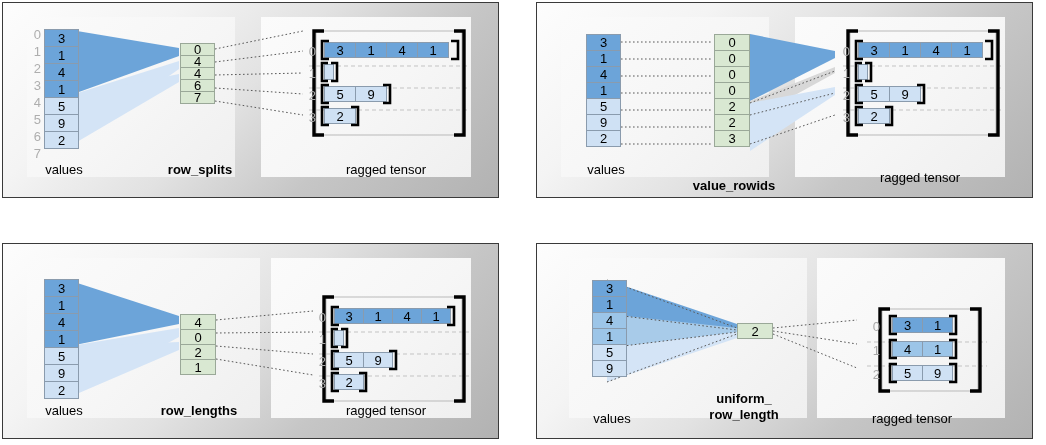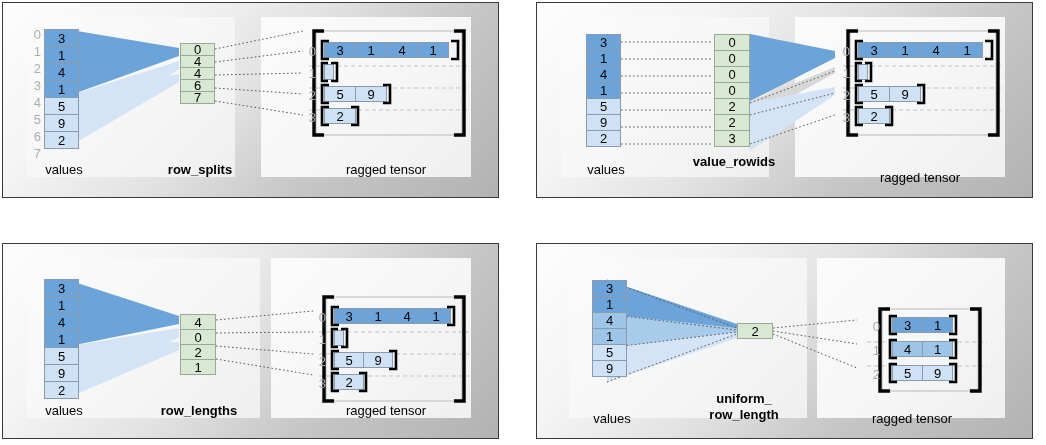--- a/index.html
+++ b/index.html
@@ -251,21 +251,21 @@
       <path class="brkin" d="M 448,38 L 455,38 L 455,56 L 448,56"></path>
       <path class="brkin" d="M 325,60 L 319,60 L 319,78 L 325,78"></path>
       <path class="brkin" d="M 328,60 L 334,60 L 334,78 L 328,78"></path>
       <path class="brkin" d="M 326,82 L 319,82 L 319,100 L 326,100"></path>
       <path class="brkin" d="M 380,82 L 387,82 L 387,100 L 380,100"></path>
       <path class="brkin" d="M 326,104 L 319,104 L 319,122 L 326,122"></path>
       <path class="brkin" d="M 348,104 L 355,104 L 355,122 L 348,122"></path>
     </svg>
 
     <div class="cap" style="left:32px;top:160px;width:74px">values</div>
-    <div class="cap b" style="left:137px;top:152px;width:120px">value_rowids</div>
+    <div class="cap b" style="left:137px;top:176px;width:120px">value_rowids</div>
     <div class="cap" style="left:300px;top:168px;width:166px">ragged tensor</div>
   </div>
 
   <div class="panel p3">
     <div class="card wide"></div>
     <div class="card wide2"></div>
 
     <svg class="ov" width="497" height="196">
       <polygon class="wdark" points="62,35 62,103 176,80 176,72"></polygon>
       <polygon class="wlite" points="62,103 62,155 176,93 176,84"></polygon>

